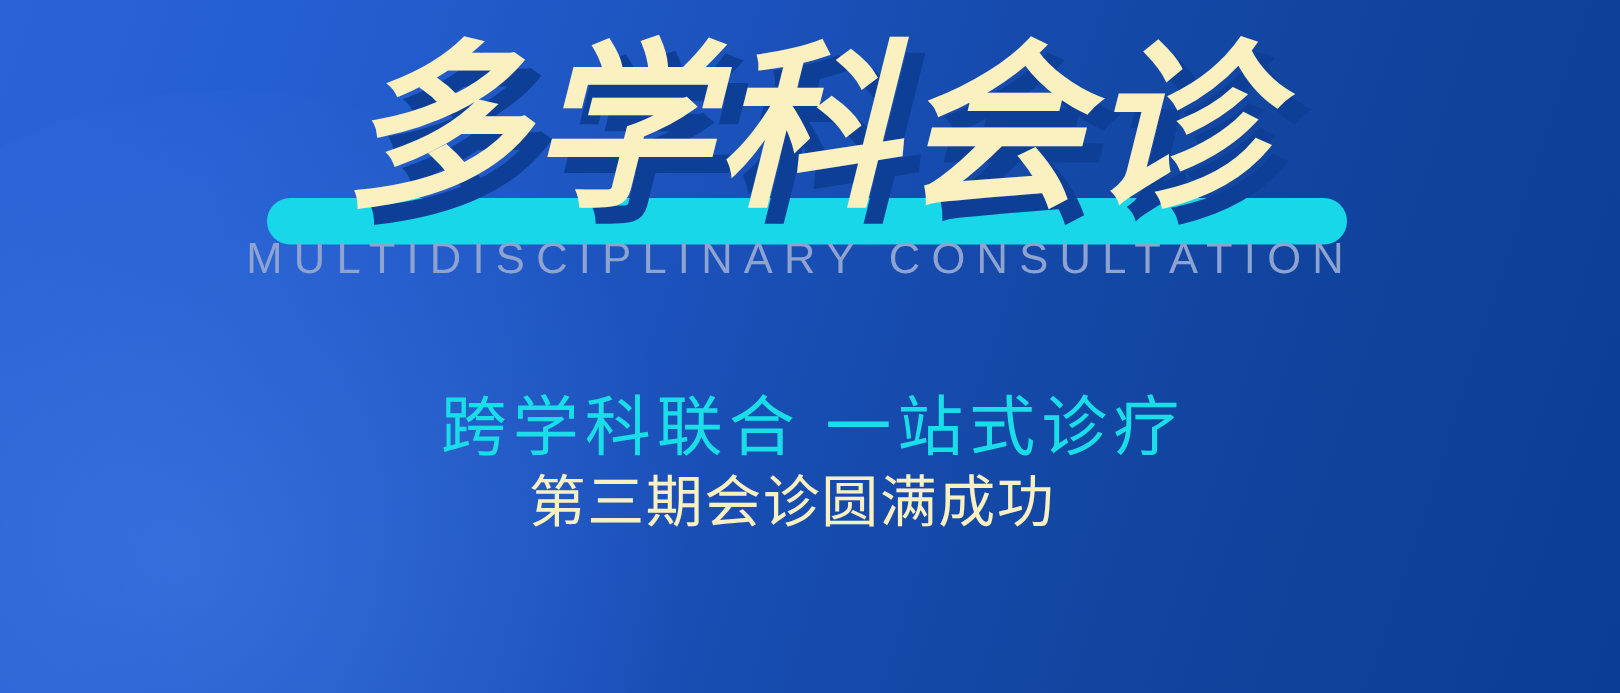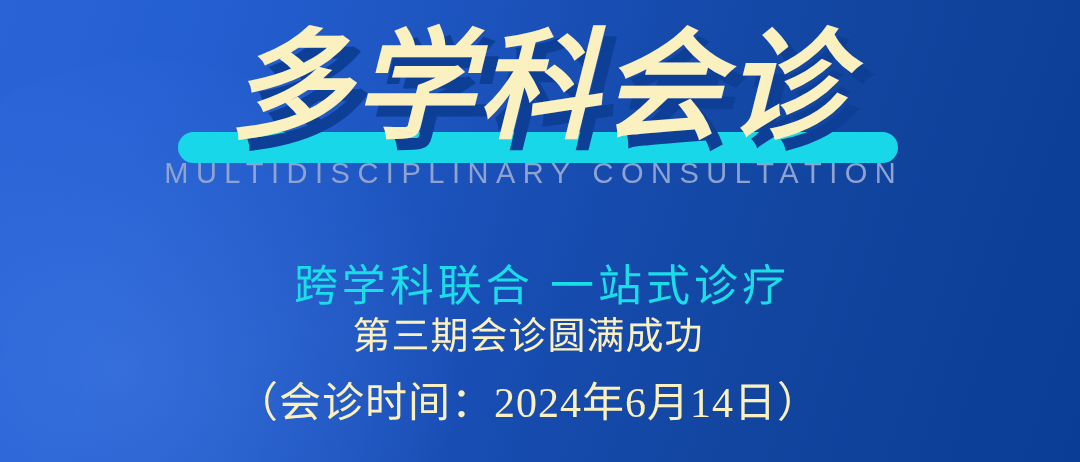--- a/index.html
+++ b/index.html
@@ -129,21 +129,21 @@
     white-space: nowrap;
     margin-top: 44px;
   }
 
   
   .info-line {
     position: absolute;
     left: 0;
     width: 1056px;
     text-align: center;
-    font-family: Liberation Serif, serif;
+    font-family: Liberation Sans, sans-serif;
     color: #FAF0C0;
     white-space: nowrap;
   }
   .info-line-1 {
     top: 313px;
     font-size: 38px;
     line-height: 46px;
     letter-spacing: 1px;
   }
   .info-line-2 {
@@ -169,15 +169,14 @@
     <div class="main-title">多学科会诊</div>
 
   </div>
 
   <div class="eng-subtitle">MULTIDISCIPLINARY CONSULTATION</div>
 
   <div class="cyan-tagline">跨学科联合  一站式诊疗</div>
 
   <div class="info-line info-line-1">第三期会诊圆满成功</div>
 
-  <div class="info-line info-line-2">（会诊时间：2024年6月14日）</div>
 
 </div>
 
 </body></html>

